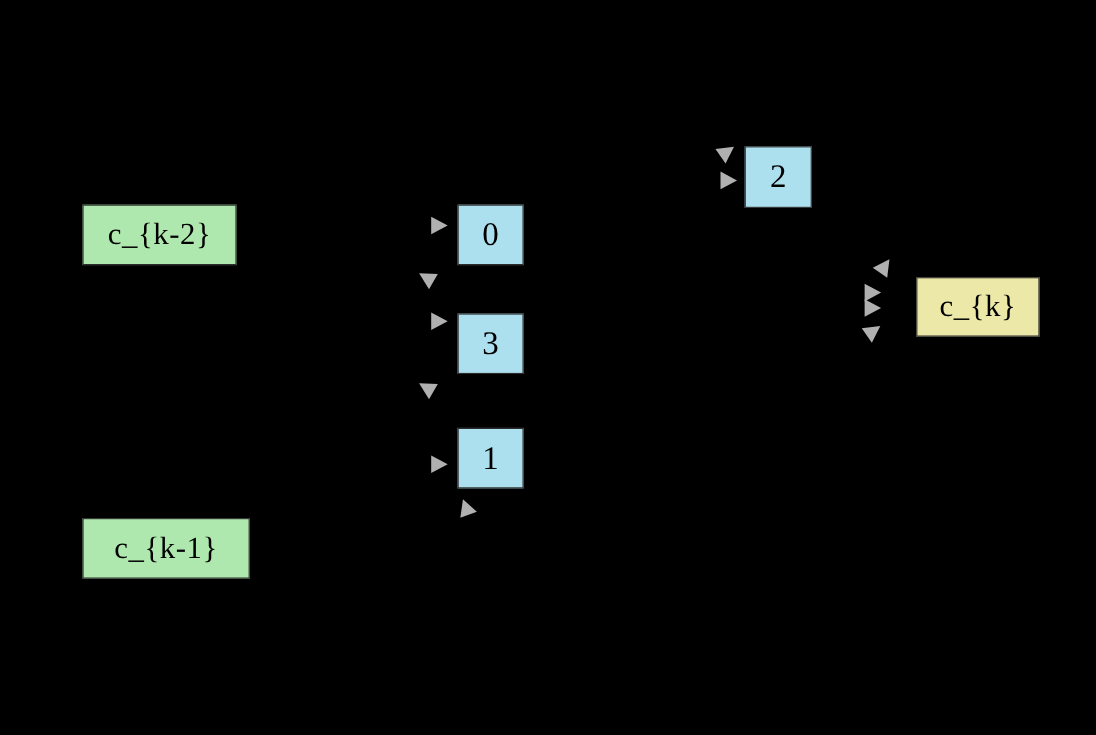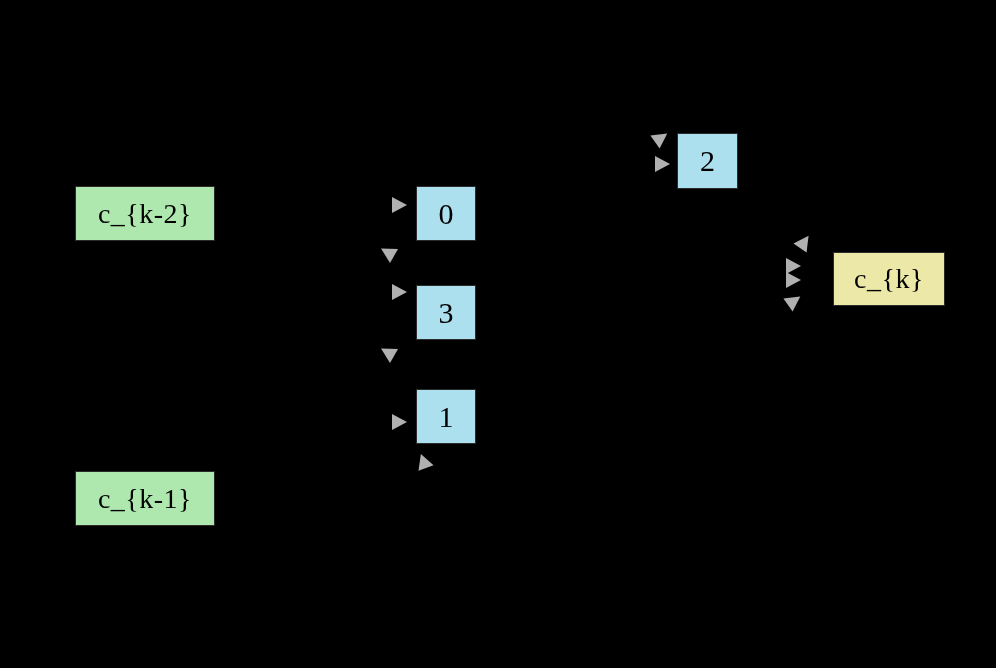--- a/index.html
+++ b/index.html
@@ -61,21 +61,21 @@
   }
 </style>
 </head>
 <body>
 
 <div id="canvas">
   <div id="nodes-layer">
       <div class="node ctx" style="left: 75px; top: 186px; width: 140px; height: 55px; align-items: center;">
         <span class="node-label">c_{k-2}</span>
       </div>
-      <div class="node ctx" style="left: 75px; top: 471px; width: 140px; height: 55px;">
+      <div class="node ctx" style="left: 75px; top: 471px; width: 152px; height: 55px;">
         <span class="node-label">c_{k-1}</span>
       </div>
       <div class="node idx" style="left: 416px; top: 186px; width: 60px; height: 55px;">
         <span class="node-label">0</span>
       </div>
       <div class="node idx" style="left: 416px; top: 285px; width: 60px; height: 55px;">
         <span class="node-label">3</span>
       </div>
       <div class="node idx" style="left: 416px; top: 389px; width: 60px; height: 55px;">
         <span class="node-label">1</span>

